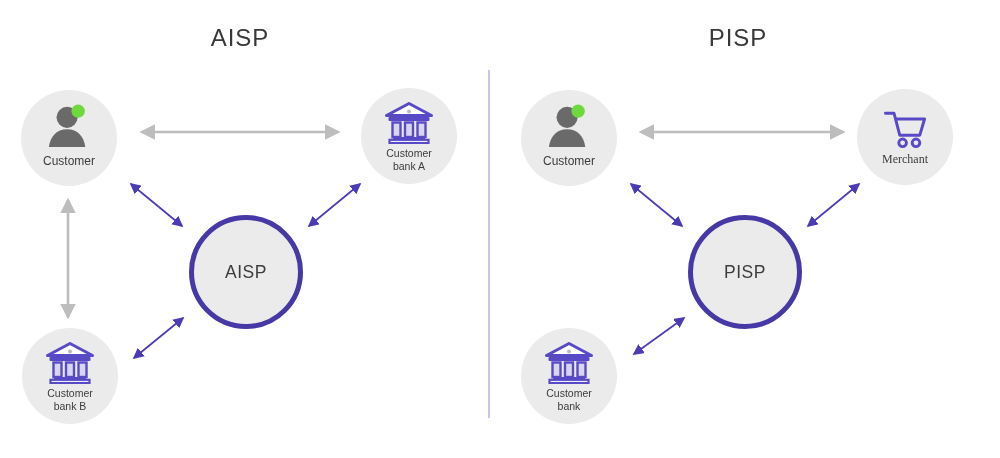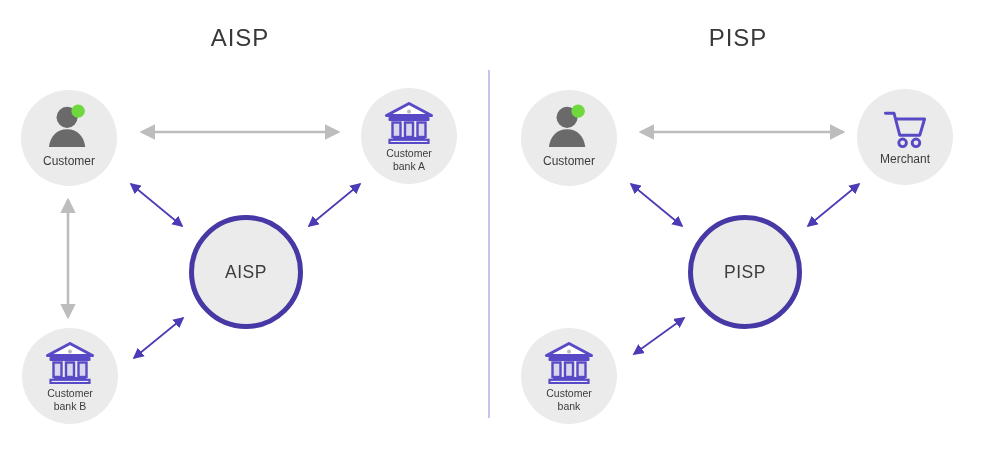--- a/index.html
+++ b/index.html
@@ -34,21 +34,21 @@
     background:var(--node-fill);display:flex;align-items:center;
     justify-content:center;font-size:17.5px;letter-spacing:.5px;
     color:var(--text-dark);}
   #hub-aisp{left:189px;top:215px;}
   #hub-pisp{left:688px;top:215px;}
 
   #node-l-customer{left:21px;top:90px;}
   #node-l-bank-a{left:361px;top:88px;}
   #node-l-bank-b{left:22px;top:328px;}
   #node-r-customer{left:521px;top:90px;}
-  #node-r-merchant{left:857px;top:89px;}
+  #node-r-merchant{left:857px;top:89px;font-family:Liberation Serif, serif;}
   #node-r-bank{left:521px;top:328px;}
 
   .arrows{position:absolute;inset:0;pointer-events:none;}
   line.gray{stroke:var(--arrow-gray);stroke-width:2.6;}
   line.purple{stroke:var(--arrow-purple);stroke-width:1.7;}
   .mg{fill:var(--arrow-gray);}
   .mp{fill:var(--arrow-purple);}
 
   .person{fill:var(--person-gray);}
   .green{fill:var(--online-green);}

